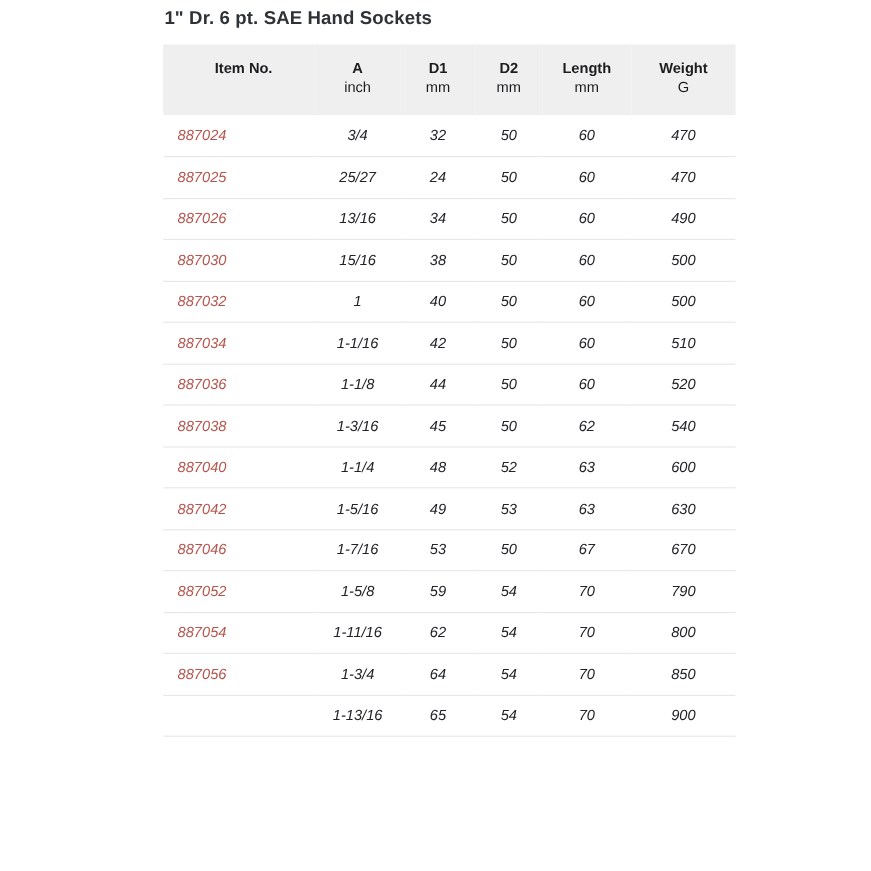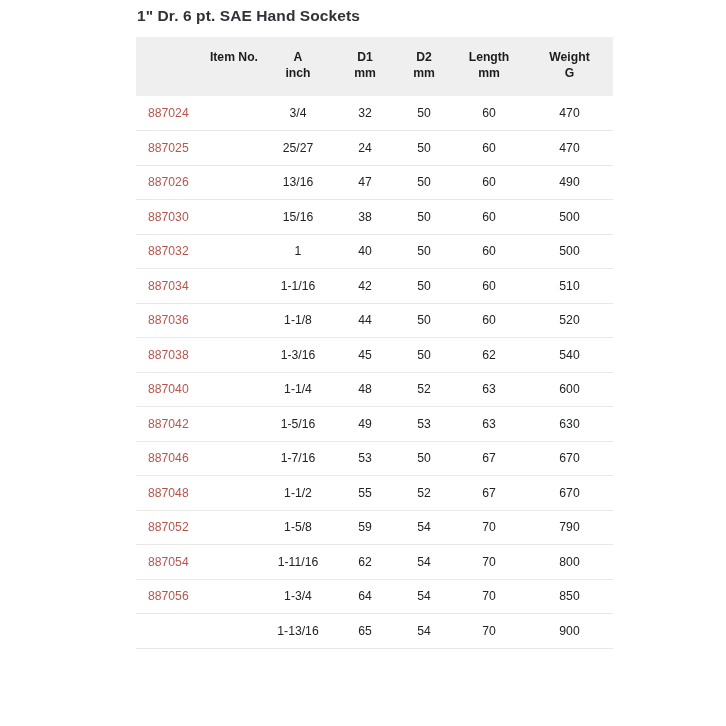--- a/index.html
+++ b/index.html
@@ -57,38 +57,39 @@
     font-size: 12.2px;
     line-height: 16px;
     padding: 12px 4px 14px 4px;
     text-align: center;
     vertical-align: top;
     border: none;
     white-space: nowrap;
   }
 
   table.spec-table thead th.col-item {
-    text-align: right;
+    text-align: center;
     padding-left: 12px;
   }
 
   .th-unit {
     display: block;
-    font-weight: 700;
+    font-weight: 400;
     font-size: 12.2px;
     line-height: 17px;
   }
 
   .th-unit.blank {
     visibility: hidden;
   }
 
   table.spec-table tbody tr {
     background: #ffffff;
     border-bottom: 1px solid #e8e8e8;
+    font-style: italic;
   }
 
   table.spec-table tbody td {
     height: 34.5px;
     padding: 0 4px;
     text-align: center;
     vertical-align: middle;
     color: #212326;
     font-size: 12.2px;
     white-space: nowrap;
@@ -172,21 +173,21 @@
             <td class="col-item"><a class="item-link" href="#">887025</a></td>
             <td>25/27</td>
             <td>24</td>
             <td>50</td>
             <td>60</td>
             <td>470</td>
           </tr>
           <tr>
             <td class="col-item"><a class="item-link" href="#">887026</a></td>
             <td>13/16</td>
-            <td>47</td>
+            <td>34</td>
             <td>50</td>
             <td>60</td>
             <td>490</td>
           </tr>
           <tr>
             <td class="col-item"><a class="item-link" href="#">887030</a></td>
             <td>15/16</td>
             <td>38</td>
             <td>50</td>
             <td>60</td>
@@ -242,28 +243,20 @@
           </tr>
           <tr>
             <td class="col-item"><a class="item-link" href="#">887046</a></td>
             <td>1-7/16</td>
             <td>53</td>
             <td>50</td>
             <td>67</td>
             <td>670</td>
           </tr>
           <tr>
-            <td class="col-item"><a class="item-link" href="#">887048</a></td>
-            <td>1-1/2</td>
-            <td>55</td>
-            <td>52</td>
-            <td>67</td>
-            <td>670</td>
-          </tr>
-          <tr>
             <td class="col-item"><a class="item-link" href="#">887052</a></td>
             <td>1-5/8</td>
             <td>59</td>
             <td>54</td>
             <td>70</td>
             <td>790</td>
           </tr>
           <tr>
             <td class="col-item"><a class="item-link" href="#">887054</a></td>
             <td>1-11/16</td>

